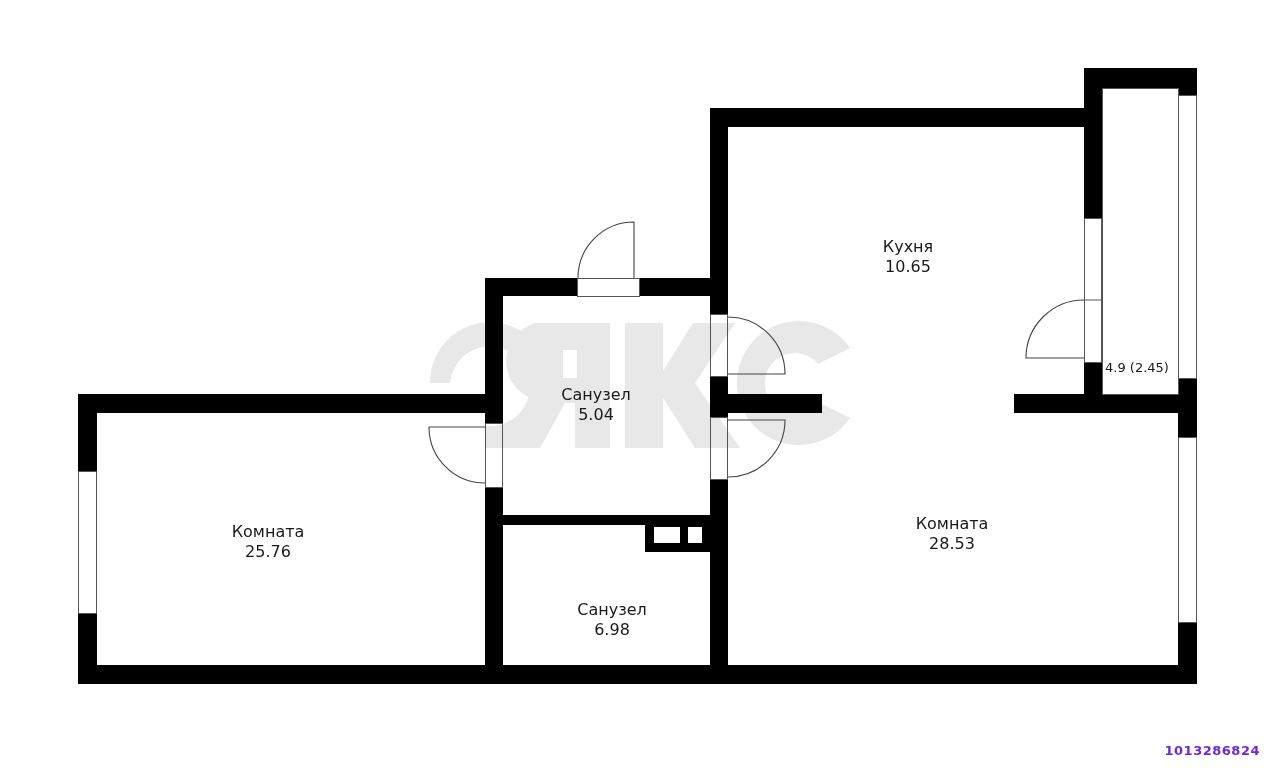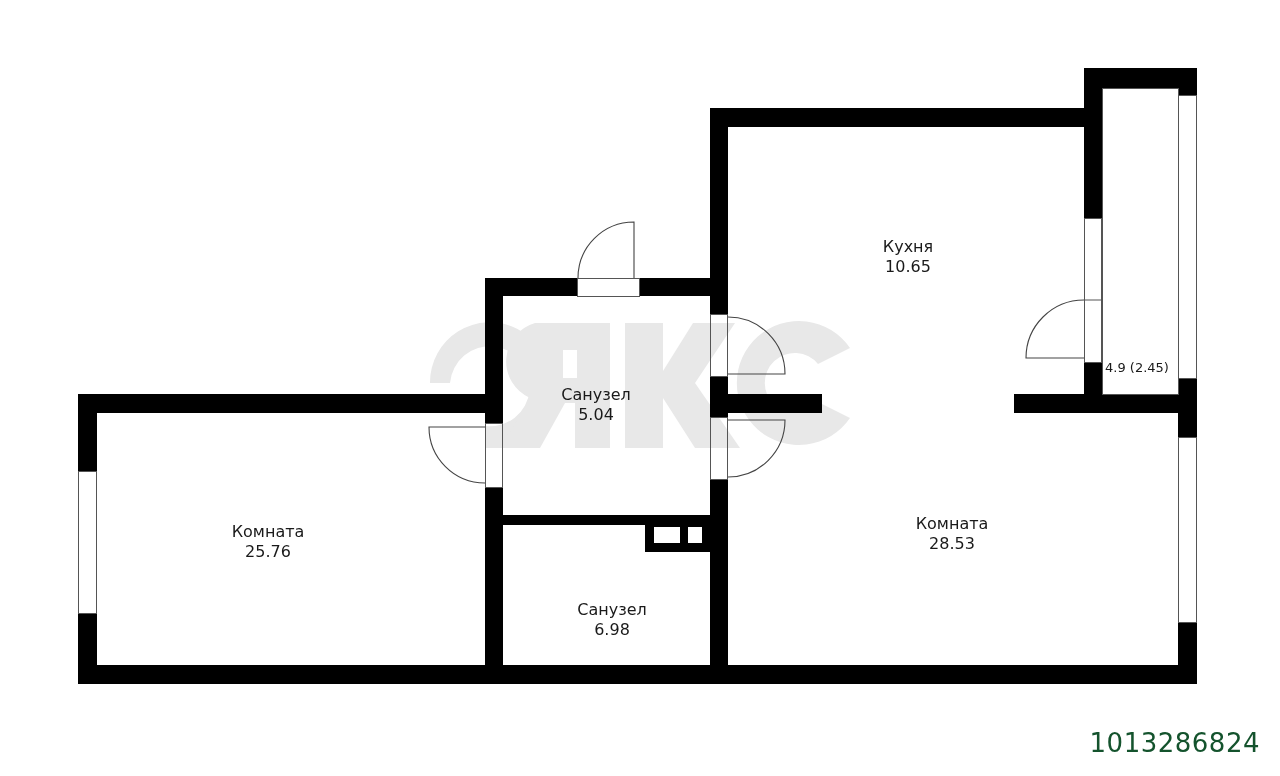--- a/index.html
+++ b/index.html
@@ -6,22 +6,22 @@
   body { width: 1280px; height: 776px; position: relative; overflow: hidden;
          font-family: "DejaVu Sans", sans-serif; }
   .plan { position: absolute; left: 0; top: 0; width: 1280px; height: 776px; }
   .watermark { position: absolute; left: 425px; top: 318px; width: 430px; height: 130px; }
   .label { position: absolute; text-align: center; color: #1a1a1a;
            font-family: "DejaVu Sans", sans-serif; font-size: 16px; line-height: 20px;
            transform: translateX(-50%); white-space: nowrap; }
   .label .name, .label .area { display: block; }
   .balcony-label { position: absolute; font-size: 13px; color: #1a1a1a; white-space: nowrap;
                    font-family: "DejaVu Sans", sans-serif; }
-  .listing-id { position: absolute; right: 20px; bottom: 18px; color: #14532d;
-                font-family: "DejaVu Sans", sans-serif; font-weight: normal; font-size: 26px;
+  .listing-id { position: absolute; right: 20px; bottom: 18px; color: #6d28d9;
+                font-family: "DejaVu Sans", sans-serif; font-weight: bold; font-size: 13px;
                 letter-spacing: 0.5px; }
 </style>
 </head>
 <body>
 
 <svg class="watermark" viewBox="0 0 430 130">
   <g fill="#e8e8e8">
 
     <path d="M5,65 a60,60 0 1,1 95,48 l0,17 l-40,0 l0,-22 a40,40 0 1,0 -35,-43 z"></path>
     <rect x="40" y="48" width="48" height="38" rx="8" fill="#ffffff"></rect>

